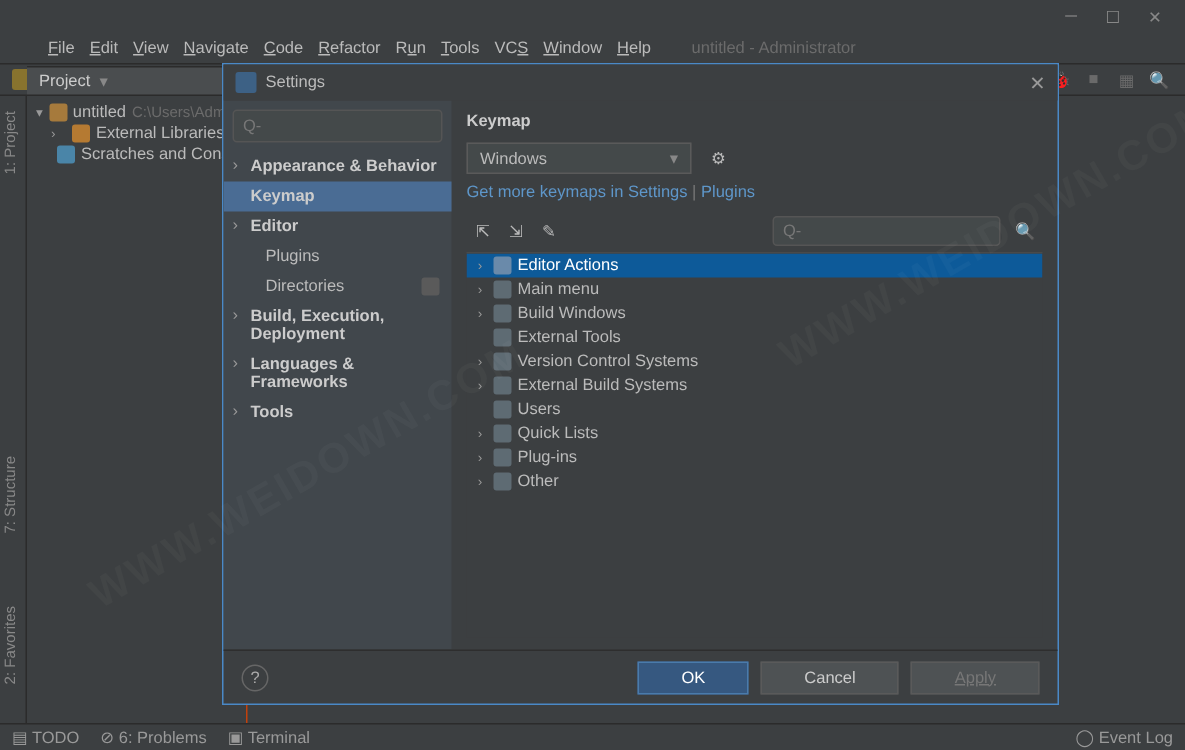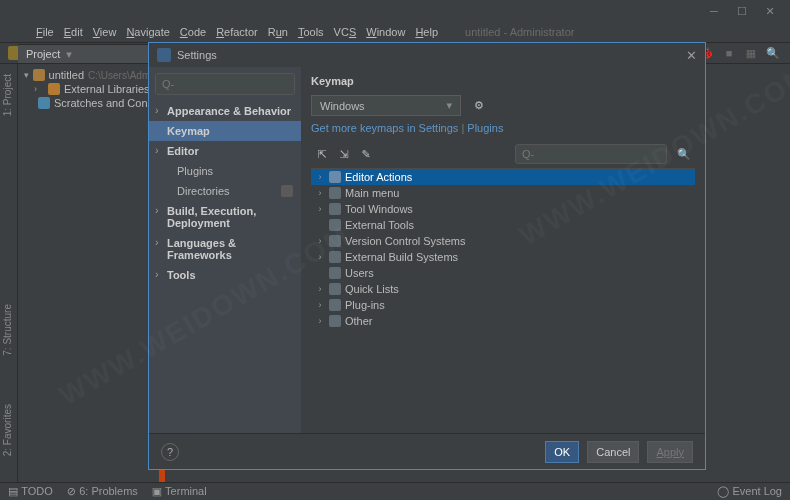--- a/index.html
+++ b/index.html
@@ -3,39 +3,39 @@
 <meta charset="utf-8">
 <style>
 * { margin:0; padding:0; box-sizing:border-box; font-family:"Segoe UI",Arial,sans-serif; font-size:11px; }
 body { background:#3c3f41; color:#bbbbbb; width:790px; height:500px; overflow:hidden; position:relative; }
 
 
 .titlebar { height:22px; background:#3c3f41; display:flex; align-items:center; justify-content:flex-end; padding:0 6px; }
 .titlebar .wbtn { width:28px; height:18px; display:flex; align-items:center; justify-content:center; color:#888; }
 
 
-.menubar { height:20px; display:flex; align-items:center; padding:0 6px; color:#bbb; gap:2px;margin-left:20px; }
+.menubar { height:20px; display:flex; align-items:center; padding:0 22px; color:#bbb; gap:2px; }
 .menubar span { padding:2px 5px; cursor:default; }
 .menubar u { text-decoration:underline; }
 .menubar .title-sub { color:#6b6b6b; margin-left:10px;text-align:center; }
 
 
 .toprow { height:22px; display:flex; align-items:center; padding:0 8px; border-top:1px solid #2b2b2b; border-bottom:1px solid #2b2b2b; background:#3c3f41; }
 .toprow .crumb-icon { width:14px; height:14px; background:#88732e; border-radius:2px; margin-right:6px; }
 .toprow .crumb { color:#999; flex:1; }
 .toprow .addconf { background:#4e5254; border:1px solid #555; padding:2px 10px; color:#bbb; }
 .toprow .tbicon { width:18px; height:18px; margin-left:4px; color:#6a6a6a; display:flex; align-items:center; justify-content:center; }
 
 
 .leftstrip { position:absolute; left:0; top:64px; bottom:18px; width:18px; background:#3c3f41; border-right:1px solid #2b2b2b; }
 .leftstrip .vlabel { writing-mode:vertical-rl; transform:rotate(180deg); color:#888; font-size:10px; padding:6px 2px; }
 .leftstrip .vlabel + .vlabel { margin-top:20px; }
 
 
-.projectpane { position:absolute; left:18px; top:44px; width:147px; bottom:18px; background:#3c3f41; border-right:6px solid #c2410c; }
+.projectpane { position:absolute; left:18px; top:44px; width:147px; bottom:18px; background:#3c3f41; border-right:1px solid #c2410c; }
 .projectpane .hdr { height:20px; background:#4a4d4f; display:flex; align-items:center; padding:0 8px; gap:6px; border-top:1px solid #2b2b2b; border-bottom:1px solid #2b2b2b; }
 .projectpane .hdr .arrow { color:#888; }
 .tree { padding:4px; }
 .tree .row { display:flex; align-items:center; gap:4px; padding:1px 2px; white-space:nowrap; overflow:hidden; }
 .tree .row .exp { width:10px; color:#999; font-size:9px; }
 .tree .row .ficon { width:12px; height:12px; border-radius:2px; flex-shrink:0; }
 .tree .i1 { padding-left:12px; }
 .fi-proj { background:#a67a3c; }
 .fi-lib { background:#b57a32; }
 .fi-sc { background:#4a85a8; }
@@ -73,21 +73,21 @@
 .toolbar2 .search2 { flex:1; margin-left:auto; margin-right:6px; max-width:200px; height:20px; background:#44494a; border:1px solid #555; border-radius:3px; display:flex; align-items:center; padding:0 6px; color:#777; }
 .action-tree { flex:1; background:#3c3f41; border-top:1px solid #4a4a4a; overflow:auto; }
 .arow { display:flex; align-items:center; gap:4px; padding:1px 4px; height:16px; }
 .arow.sel { background:#0d5a99; color:#fff; }
 .arow .exp { width:10px; color:#999; font-size:9px; text-align:center; }
 .arow .ficon { width:12px; height:12px; background:#5e6b73; border-radius:2px; flex-shrink:0; }
 .arow .ficon.hl { background:#6a8aaa; }
 
 .dlg-foot { height:36px; display:flex; align-items:center; justify-content:flex-end; gap:8px; padding:0 12px; border-top:1px solid #2e2e2e; }
 .dlg-foot .help { margin-right:auto; width:18px; height:18px; border:1px solid #666; border-radius:50%; display:flex; align-items:center; justify-content:center; color:#aaa; }
-.dlg-foot button { padding:4px 8px; background:#4e5254; border:1px solid #5a5a5a; color:#ccc; }
+.dlg-foot button { padding:4px 28px; background:#4e5254; border:1px solid #5a5a5a; color:#ccc; }
 .dlg-foot button.primary { background:#365880; border-color:#4a7bab; color:#fff; }
 .dlg-foot button:disabled { color:#777;text-decoration:underline; }
 
 
 .wm { position:absolute; font-size:28px; color:rgba(255,255,255,0.03); transform:rotate(-30deg); pointer-events:none; letter-spacing:2px; font-weight:bold; }
 </style>
 </head>
 <body>
 
 <div class="titlebar">
@@ -202,21 +202,21 @@
             <span>Editor Actions</span>
           </div>
           <div class="arow">
             <span class="exp">›</span>
             <span class="ficon"></span>
             <span>Main menu</span>
           </div>
           <div class="arow">
             <span class="exp">›</span>
             <span class="ficon"></span>
-            <span>Tool Windows</span>
+            <span>Build Windows</span>
           </div>
           <div class="arow">
             <span class="exp"></span>
             <span class="ficon"></span>
             <span>External Tools</span>
           </div>
           <div class="arow">
             <span class="exp">›</span>
             <span class="ficon"></span>
             <span>Version Control Systems</span>

